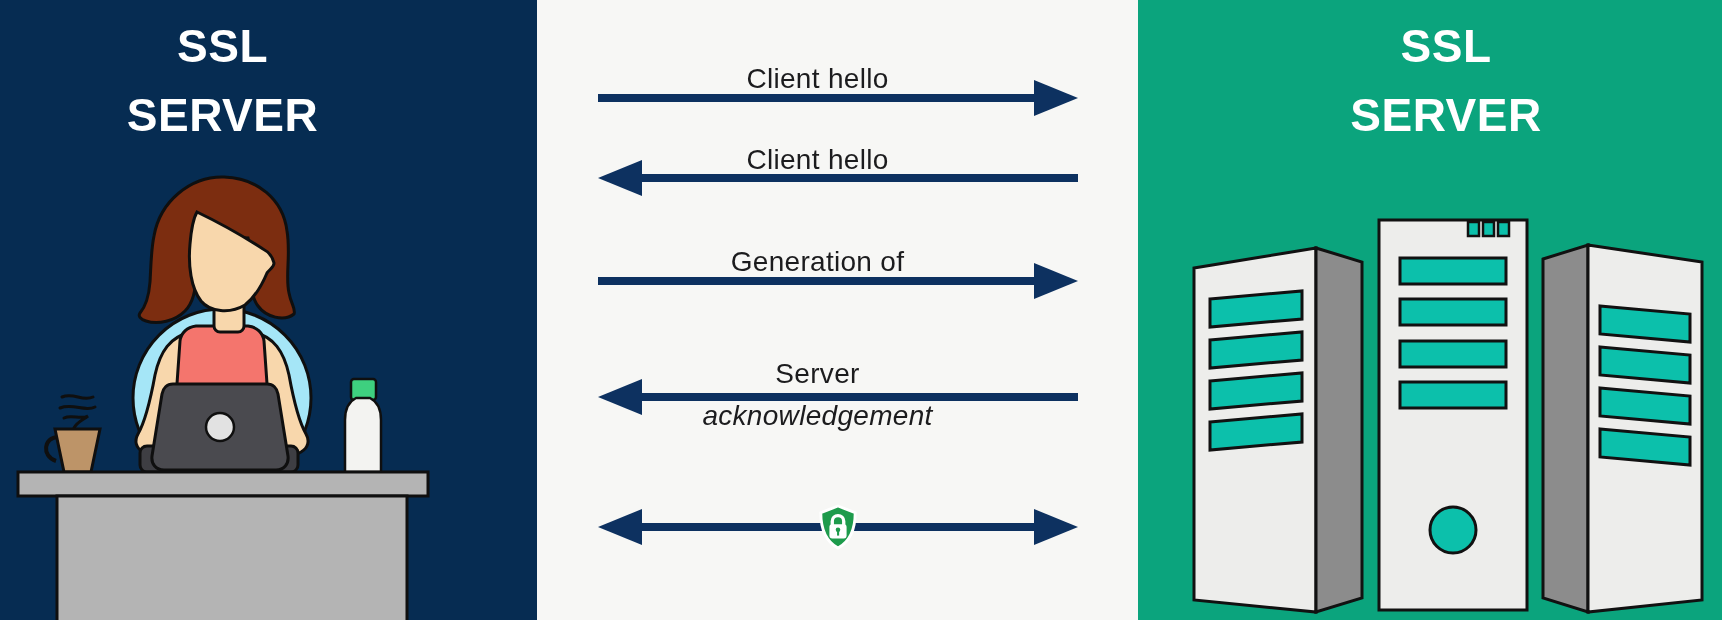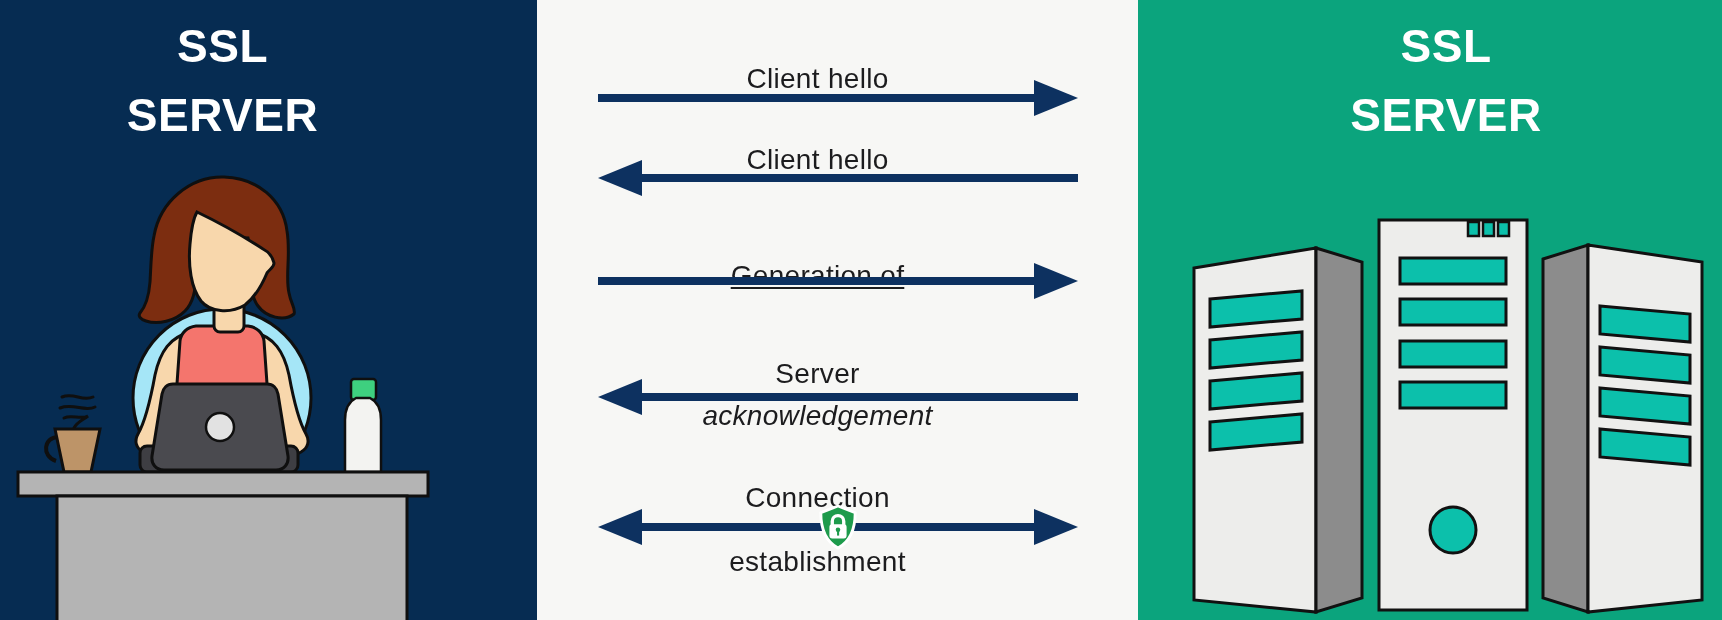--- a/index.html
+++ b/index.html
@@ -38,21 +38,21 @@
   .head-right{right:0;border-top:18px solid transparent;border-bottom:18px solid transparent;
               border-left:44px solid var(--arrow-navy);}
   .head-left{left:0;border-top:18px solid transparent;border-bottom:18px solid transparent;
              border-right:44px solid var(--arrow-navy);}
   .dir-right .shaft{right:38px;}
   .dir-left .shaft{left:38px;}
   .dir-both .shaft{left:38px;right:38px;}
 
   .r1 .label1{top:63px;}  .r1 .arrow{top:80px;}
   .r2 .label1{top:144px;} .r2 .arrow{top:160px;}
-  .r3 .label1{top:260px;text-decoration:underline;} .r3 .arrow{top:263px;} .r3 .label2{top:287px;}
+  .r3 .label1{top:246px;} .r3 .arrow{top:263px;} .r3 .label2{top:287px;}
   .r4 .label1{top:358px;} .r4 .arrow{top:379px;} .r4 .label2{top:400px;font-style:italic;}
   .r5 .label1{top:482px;} .r5 .arrow{top:509px;} .r5 .label2{top:546px;}
 
   .lock-shield{position:absolute;left:50%;top:50%;transform:translate(-50%,-50%);
                width:42px;height:47px;}
   .lock-shield svg{display:block;width:100%;height:100%;}
 </style>
 </head>
 <body>
 
@@ -137,36 +137,34 @@
       <div class="flow-label label1">Server</div>
       <div class="arrow dir-left">
         <i class="head head-left"></i>
         <i class="shaft"></i>
 
       </div>
       <div class="flow-label label2">acknowledgement</div>
     </div>
 
     <div class="flow-row r5">
-      <div class="flow-label label1">Connection</div>
       <div class="arrow dir-both">
         <i class="head head-left"></i>
         <i class="shaft"></i>
         <i class="head head-right"></i>
         <span class="lock-shield">
           <svg viewBox="0 0 44 48">
             <path d="M22 2 L40 9 C40 26 35 39 22 46 C9 39 4 26 4 9 Z" fill="#1e9b4c" stroke="#ffffff" stroke-width="3"></path>
             <path d="M16 22 v-4 a6 6 0 0 1 12 0 v4" fill="none" stroke="#ffffff" stroke-width="3.5"></path>
             <rect x="13" y="21" width="18" height="15" rx="3" fill="#ffffff"></rect>
             <circle cx="22" cy="27" r="2.4" fill="#1e9b4c"></circle>
             <rect x="21" y="28" width="2.2" height="5" fill="#1e9b4c"></rect>
           </svg>
         </span>
       </div>
-      <div class="flow-label label2">establishment</div>
     </div>
 
   </section>
 
   <section class="panel server-panel">
     <svg class="illu" width="584" height="620" viewBox="0 0 584 620">
 
       <path d="M56 268 L178 248 L178 612 L56 600 Z" fill="#ededeb" stroke="#111111" stroke-width="3"></path>
       <path d="M178 248 L224 262 L224 598 L178 612 Z" fill="#8c8c8c" stroke="#111111" stroke-width="3"></path>
       <path d="M72 299 L164 291 L164 319 L72 327 Z" fill="#0cc0ab" stroke="#111111" stroke-width="3"></path>

